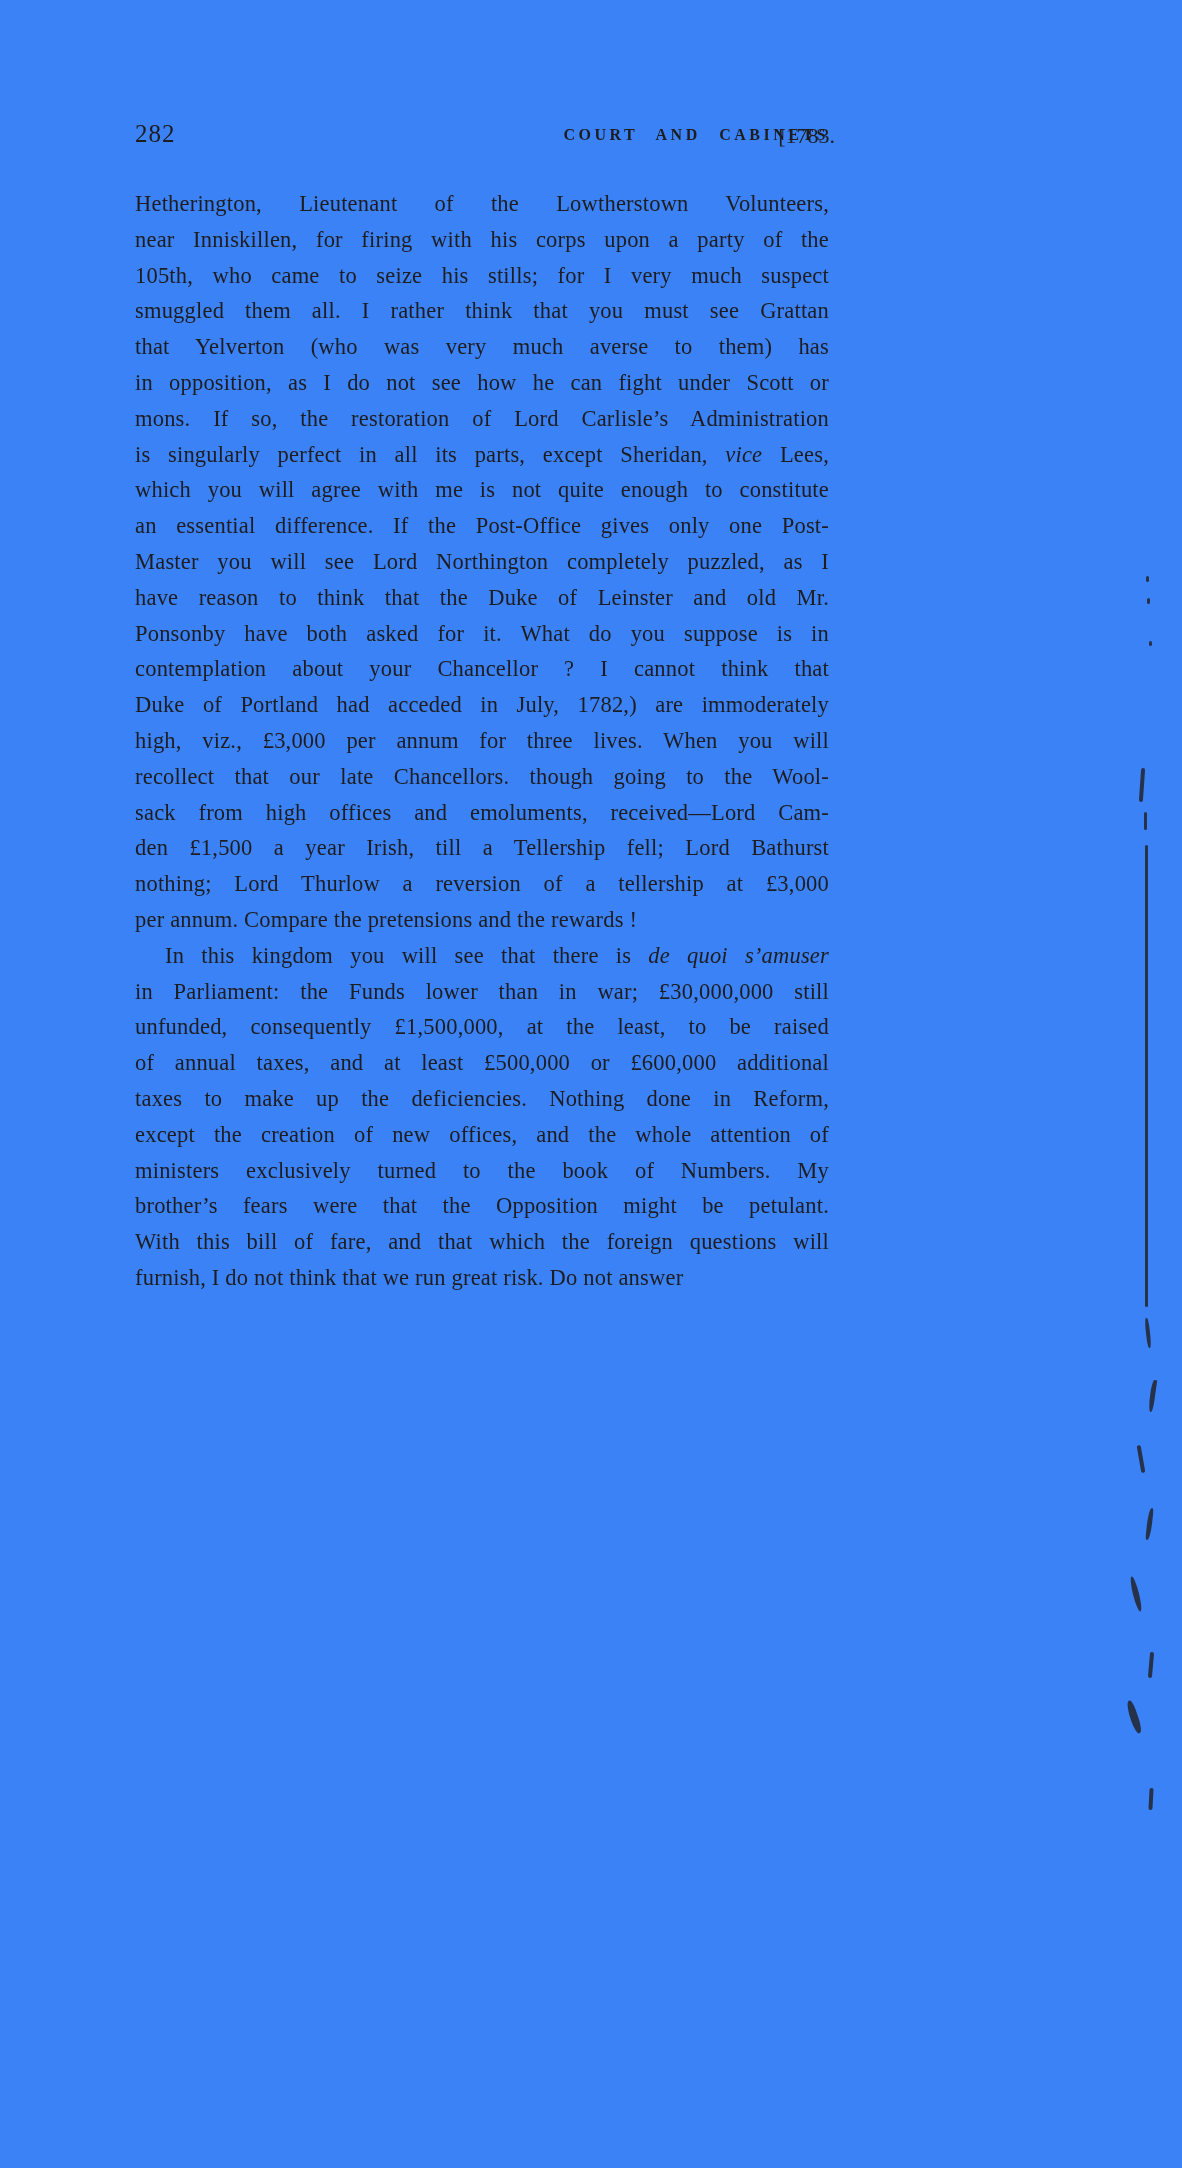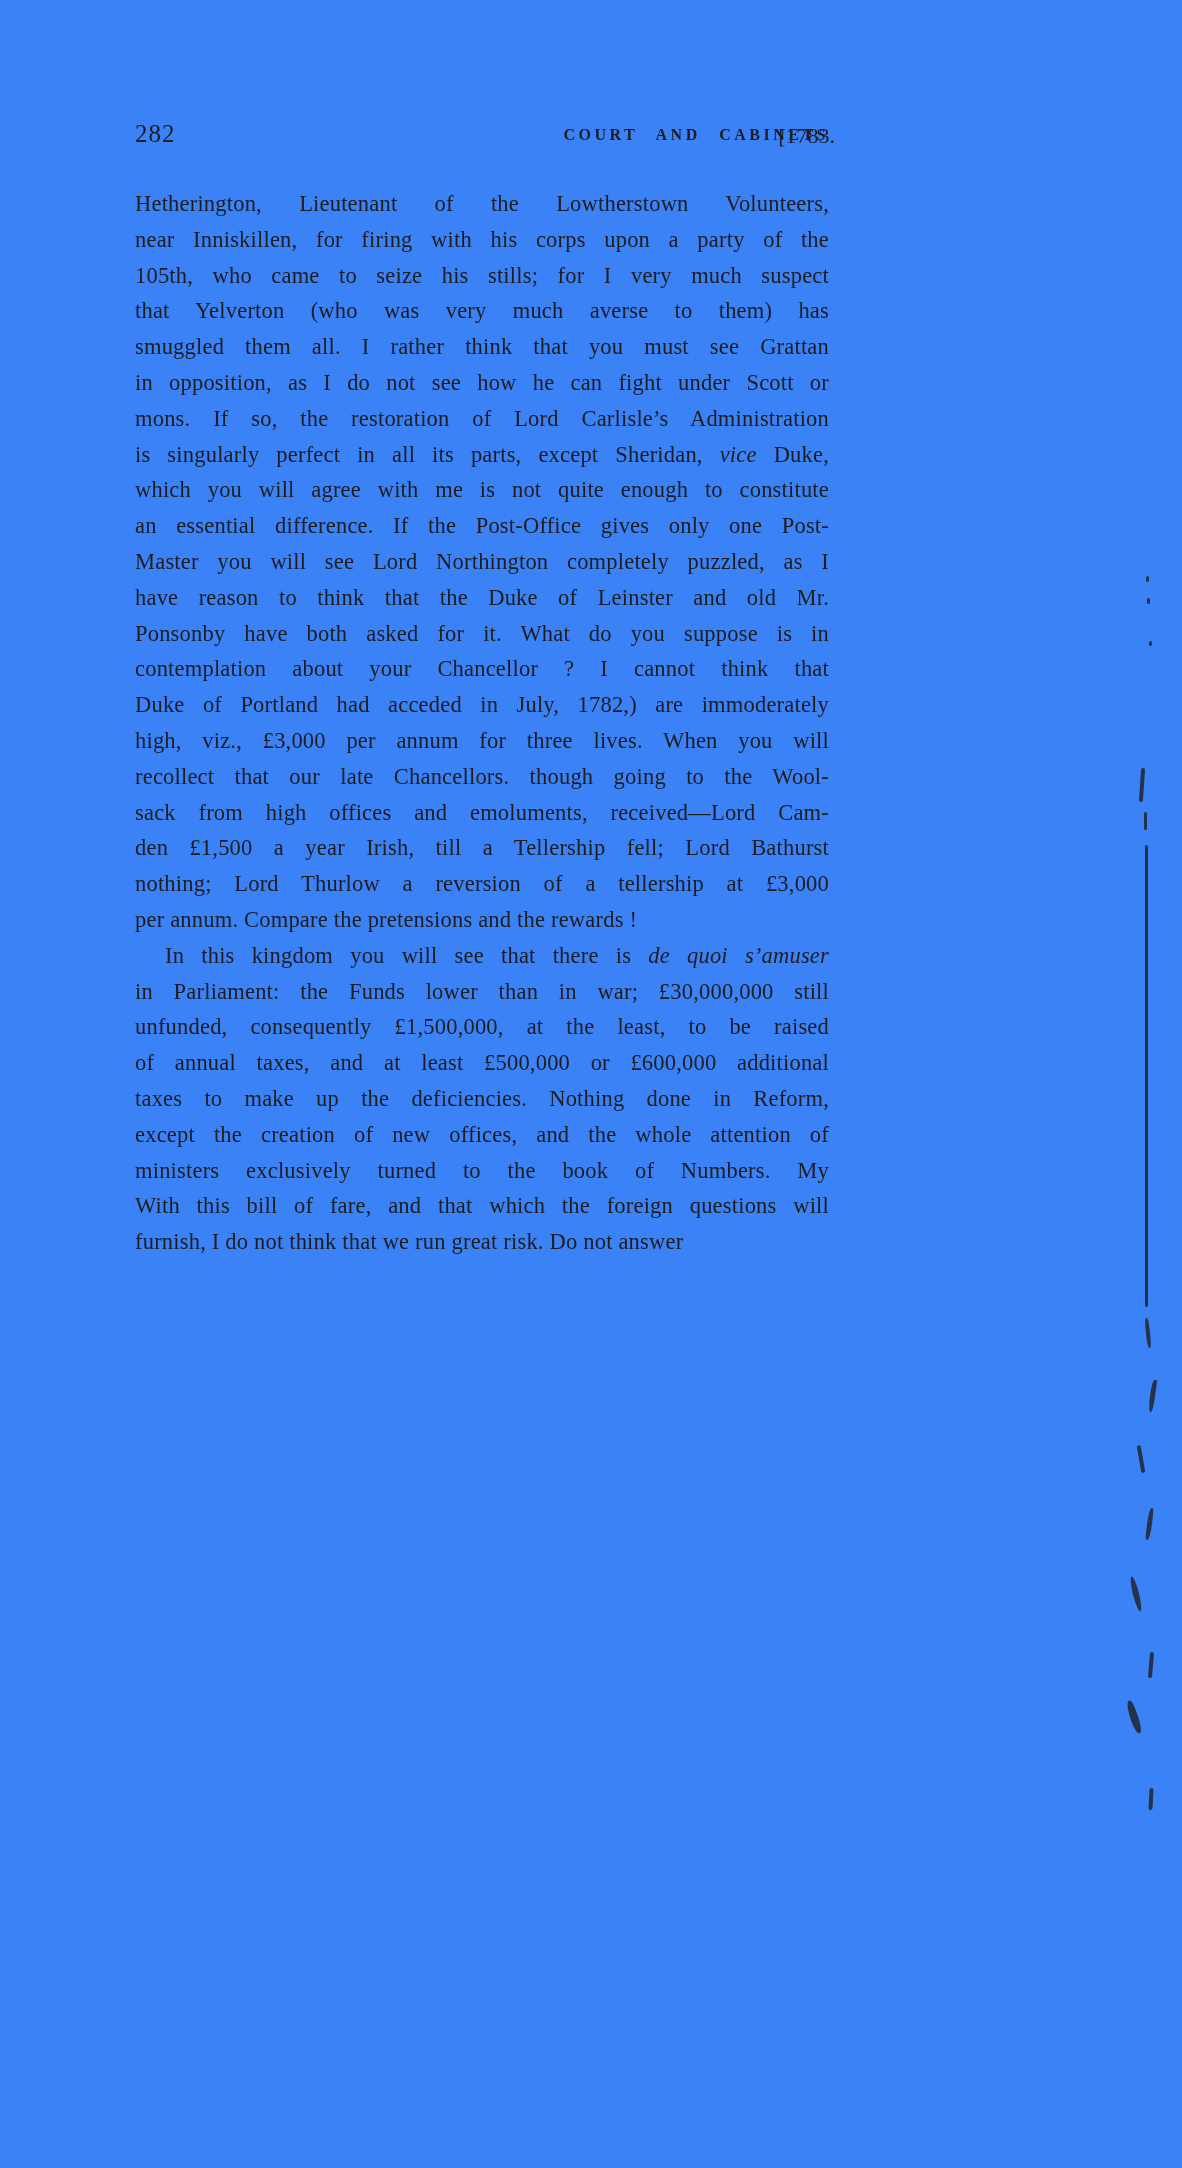--- a/index.html
+++ b/index.html
@@ -38,45 +38,46 @@
   <div class="header">
     <span class="page-number">282</span>
     <span class="running-title">COURT AND CABINETS</span>
     <span class="year-marker">[1783.</span>
   </div>
 
   <div class="body-text">
       <div class="line"><span>Hetherington, Lieutenant of the Lowtherstown Volunteers,</span></div>
       <div class="line"><span>near Inniskillen, for firing with his corps upon a party of the</span></div>
       <div class="line"><span>105th, who came to seize his stills; for I very much suspect</span></div>
+      <div class="line"><span>smuggled them all. I rather think that you must see Grattan</span></div>
       <div class="line"><span>that Yelverton (who was very much averse to them) has</span></div>
-      <div class="line"><span>smuggled them all. I rather think that you must see Grattan</span></div>
       <div class="line"><span>in opposition, as I do not see how he can fight under Scott or</span></div>
       <div class="line"><span>mons. If so, the restoration of Lord Carlisle’s Administration</span></div>
-      <div class="line"><span>is singularly perfect in all its parts, except Sheridan, </span><span class="italic">vice</span><span> Duke,</span></div>
+      <div class="line"><span>is singularly perfect in all its parts, except Sheridan, </span><span class="italic">vice</span><span> Lees,</span></div>
       <div class="line"><span>which you will agree with me is not quite enough to constitute</span></div>
       <div class="line"><span>an essential difference. If the Post-Office gives only one Post-</span></div>
       <div class="line"><span>Master you will see Lord Northington completely puzzled, as I</span></div>
       <div class="line"><span>have reason to think that the Duke of Leinster and old Mr.</span></div>
       <div class="line"><span>Ponsonby have both asked for it. What do you suppose is in</span></div>
       <div class="line"><span>contemplation about your Chancellor ? I cannot think that</span></div>
       <div class="line"><span>Duke of Portland had acceded in July, 1782,) are immoderately</span></div>
       <div class="line"><span>high, viz., £3,000 per annum for three lives. When you will</span></div>
       <div class="line"><span>recollect that our late Chancellors. though going to the Wool-</span></div>
       <div class="line"><span>sack from high offices and emoluments, received—Lord Cam-</span></div>
       <div class="line"><span>den £1,500 a year Irish, till a Tellership fell; Lord Bathurst</span></div>
       <div class="line"><span>nothing; Lord Thurlow a reversion of a tellership at £3,000</span></div>
       <div class="line last"><span>per annum. Compare the pretensions and the rewards !</span></div>
       <div class="line indent"><span>In this kingdom you will see that there is </span><span class="italic">de quoi s’amuser</span></div>
       <div class="line"><span>in Parliament: the Funds lower than in war; £30,000,000 still</span></div>
       <div class="line"><span>unfunded, consequently £1,500,000, at the least, to be raised</span></div>
       <div class="line"><span>of annual taxes, and at least £500,000 or £600,000 additional</span></div>
       <div class="line"><span>taxes to make up the deficiencies. Nothing done in Reform,</span></div>
       <div class="line"><span>except the creation of new offices, and the whole attention of</span></div>
       <div class="line"><span>ministers exclusively turned to the book of Numbers. My</span></div>
+      <div class="line"><span>brother’s fears were that the Opposition might be petulant.</span></div>
       <div class="line"><span>With this bill of fare, and that which the foreign questions will</span></div>
       <div class="line last"><span>furnish, I do not think that we run great risk. Do not answer</span></div>
     </div>
 
   <div>
     <div class="art" style="left:1146px;top:576px;width:3px;height:6px;"></div>
     <div class="art" style="left:1147px;top:598px;width:3px;height:6px;"></div>
     <div class="art" style="left:1149px;top:641px;width:3px;height:5px;"></div>
     <div class="art" style="left:1140px;top:768px;width:4px;height:34px;transform:rotate(4deg);"></div>
     <div class="art" style="left:1144px;top:812px;width:3px;height:18px;"></div>

